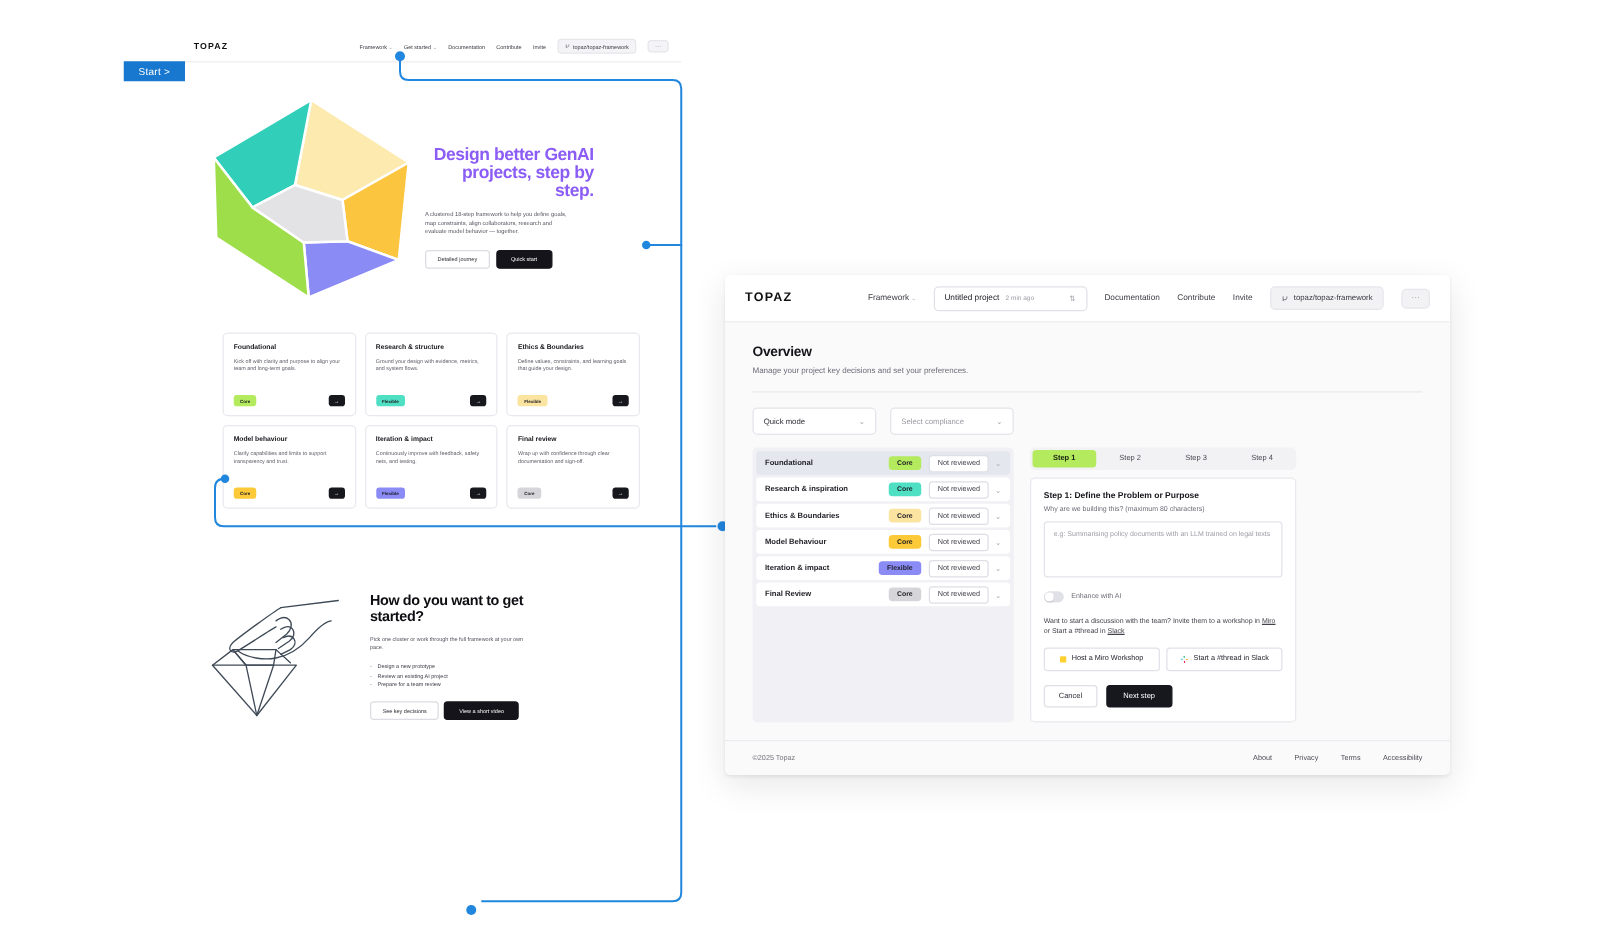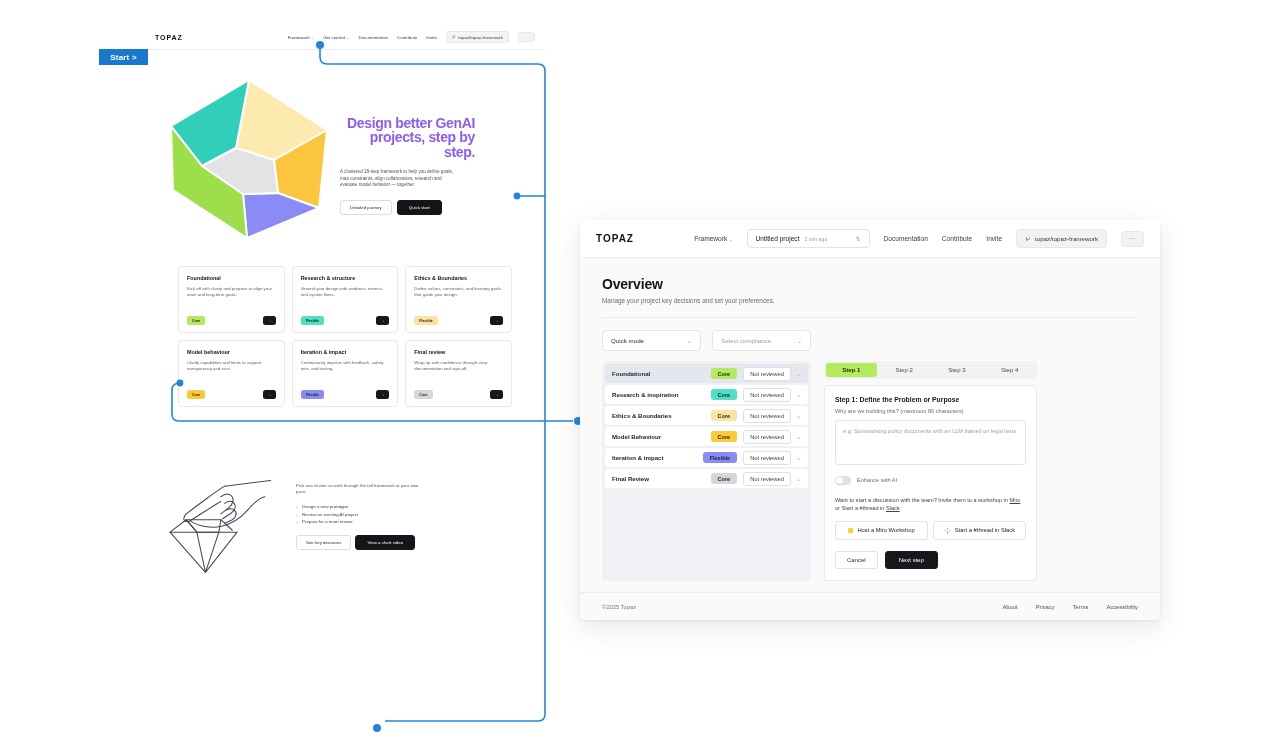--- a/index.html
+++ b/index.html
@@ -10,21 +10,21 @@
     overflow: hidden;
   }
   #stage { position: relative; width: 1280px; height: 750px; background: #ffffff; }
 
   
   #connectors { position: absolute; left: 0; top: 0; width: 1280px; height: 750px; pointer-events: none; z-index: 5; }
 
   
   .start-btn {
     position: absolute; left: 99px; top: 49px; width: 49px; height: 16px;
-    background: #1878cf; color: #fff; font-size: 8px; font-weight: 700;
+    background: #1878cf; color: #fff; font-size: 8px; font-weight: 400;
     display: flex; align-items: center; justify-content: center;
     letter-spacing: .2px; z-index: 9;
   }
 
   
   #panelA {
     position: absolute; left: 145px; top: 25px; width: 400px; height: 725px;
     background: #ffffff; overflow: hidden; z-index: 3;
   }
   .a-nav {
@@ -112,21 +112,21 @@
     display: flex; align-items: center; gap: 4px; background: #f2f2f5;
     border: 1px solid #e6e6ec; border-radius: 4px; padding: 5px 8px;
     font-size: 6.2px; color: #35353d;
   }
   .b-dots {
     background: #f2f2f5; border: 1px solid #e6e6ec; border-radius: 4px;
     padding: 3px 7px; font-size: 7px; color: #8b8b96; line-height: 8px;
   }
 
   .b-body { padding: 18px 22px 0 22px; }
-  .b-h1 { font-size: 14px; font-weight: 700; color: #14141a; letter-spacing: -.2px; }
+  .b-h1 { font-size: 11px; font-weight: 700; color: #14141a; letter-spacing: -.2px; }
   .b-sub { font-size: 6.4px; color: #6a6a75; margin-top: 5px; }
   .b-rule { height: 1px; background: #e9e9ef; margin: 13px 0 12px 0; }
 
   .b-selects { display: flex; gap: 11px; }
   .b-select {
     width: 99px; background: #fff; border: 1px solid #e3e3ea; border-radius: 4px;
     padding: 6px 8px; display: flex; align-items: center; font-size: 6.2px; color: #2a2a33;
   }
   .b-select.placeholder { color: #9a9aa4; }
   .b-select .cv { margin-left: auto; font-size: 6px; color: #a0a0aa; }
@@ -334,20 +334,21 @@
           <path d="M64,45 C68,43 71,43 73,46 C75,49 74,52 70,55 L62,59"></path>
           <path d="M26,56 C34,62 48,64 58,62 C68,60 78,54 86,45 C92,38 98,32 104,31"></path>
           <path d="M5,68 L75,68 M5,68 L42,110 L75,68"></path>
           <path d="M5,68 L22,55 L58,55"></path>
           <path d="M22,55 L33,68 M58,55 L70,66"></path>
           <path d="M33,68 L42,110 M56,68 L42,110"></path>
           <path d="M22,55 L33,68 L56,68 L58,55"></path>
         </g>
       </svg>
       <div class="a-bottomtext">
+        <div class="a-h2">How do you want to get started?</div>
         <div class="a-p">Pick one cluster or work through the full framework at your own pace.</div>
         <div class="a-list">
           <div class="a-li">Design a new prototype</div>
           <div class="a-li">Review an existing AI project</div>
           <div class="a-li">Prepare for a team review</div>
         </div>
         <div class="a-bottombtns">
           <div class="btn-outline">See key decisions</div>
           <div class="btn-dark">View a short video</div>
         </div>

